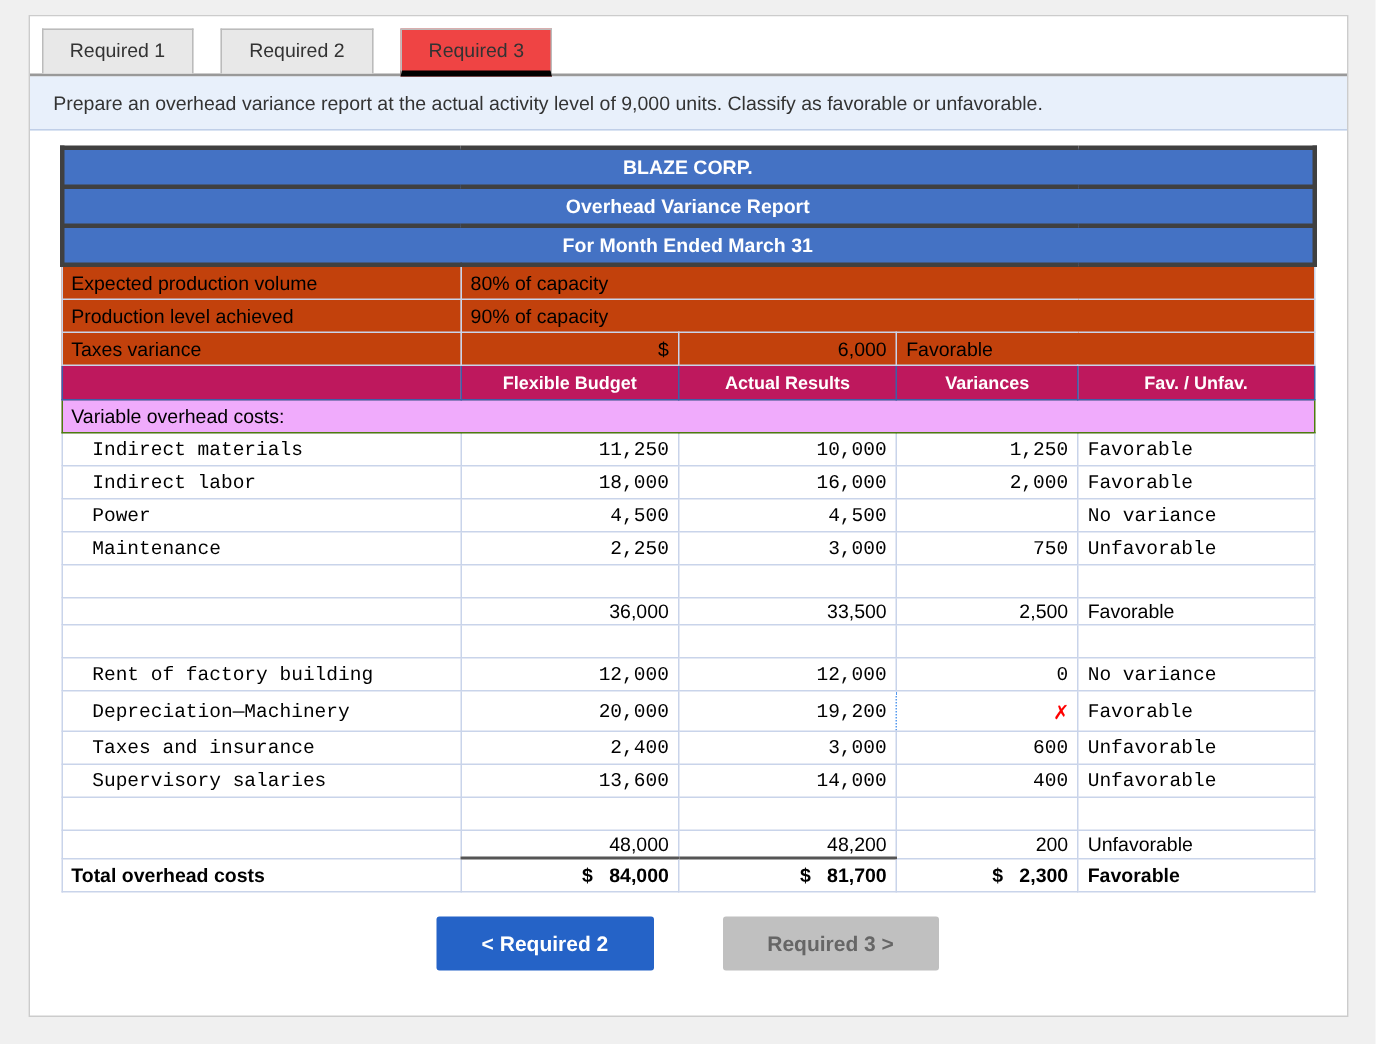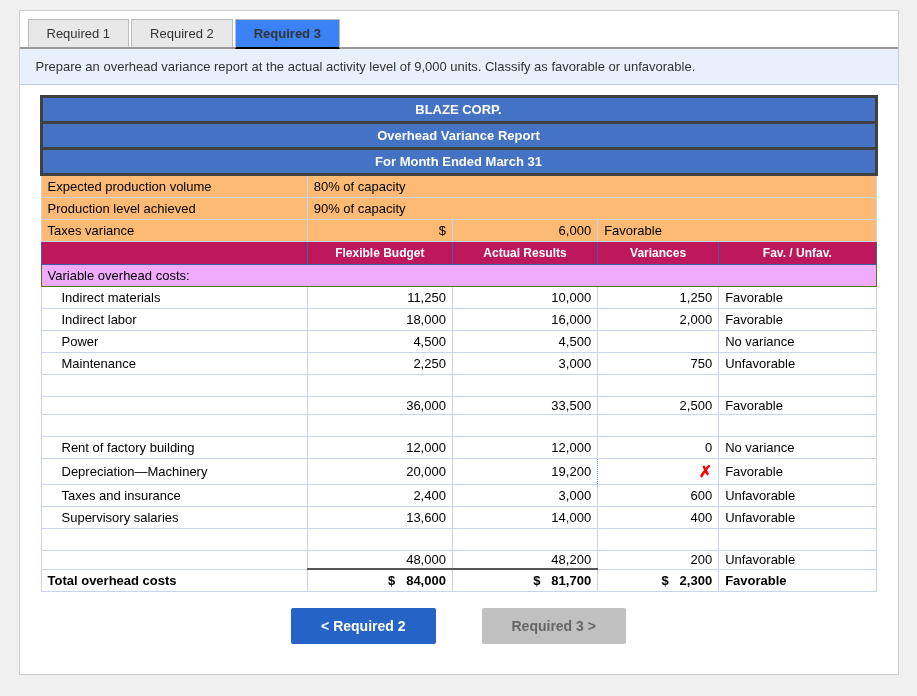--- a/index.html
+++ b/index.html
@@ -24,29 +24,29 @@
       border-bottom: 2px solid #999;
       padding: 8px 8px 0 8px;
       background: white;
     }
     .tab {
       padding: 6px 18px;
       border: 1px solid #bbb;
       border-bottom: none;
       background: #e8e8e8;
       cursor: pointer;
-      margin-right: 2px;
+      margin-right: 18px;
       font-size: 13px;
       color: #333;
     }
     .tab.active {
-      background: #3b82f6;
-      border-bottom: 2px solid #000000;
+      background: #ef4444;
+      border-bottom: 4px solid #000000;
       margin-bottom: -2px;
-      font-weight: bold;
+      font-weight: normal;
     }
     
     .instruction {
       padding: 10px 16px;
       font-size: 13px;
       color: #333;
       background: #e8f0fb;
       border-bottom: 1px solid #c0cfe8;
     }
     
@@ -63,21 +63,21 @@
       background: #4472C4;
       color: white;
       text-align: center;
       font-weight: bold;
       padding: 4px 6px;
       border: 3px solid #404040;
     }
     .info-row td {
       padding: 3px 6px;
       border: 1px solid #c9d4ea;
-      background: #fdba74;
+      background: #c2410c;
       margin-top: 34px;
     }
     .col-header-row td {
       background: #be185d;
       color: white;
       text-align: center;
       font-weight: bold;
       padding: 4px 6px;
       border: 1px solid #3a60a8;
       font-size: 12px;
@@ -85,20 +85,21 @@
     .section-label td {
       padding: 3px 6px;
       border: 1px solid #4d7c0f;
       background: #f0abfc;
       font-style: normal;
     }
     .data-row td {
       padding: 3px 6px;
       border: 1px solid #c9d4ea;
       background: white;
+      font-family: Liberation Mono, monospace;
     }
     .subtotal-row td {
       padding: 1px 6px;
       border: 1px solid #c9d4ea;
       background: white;
     }
     .total-row td {
       padding: 3px 6px;
       border: 1px solid #c9d4ea;
       background: white;

